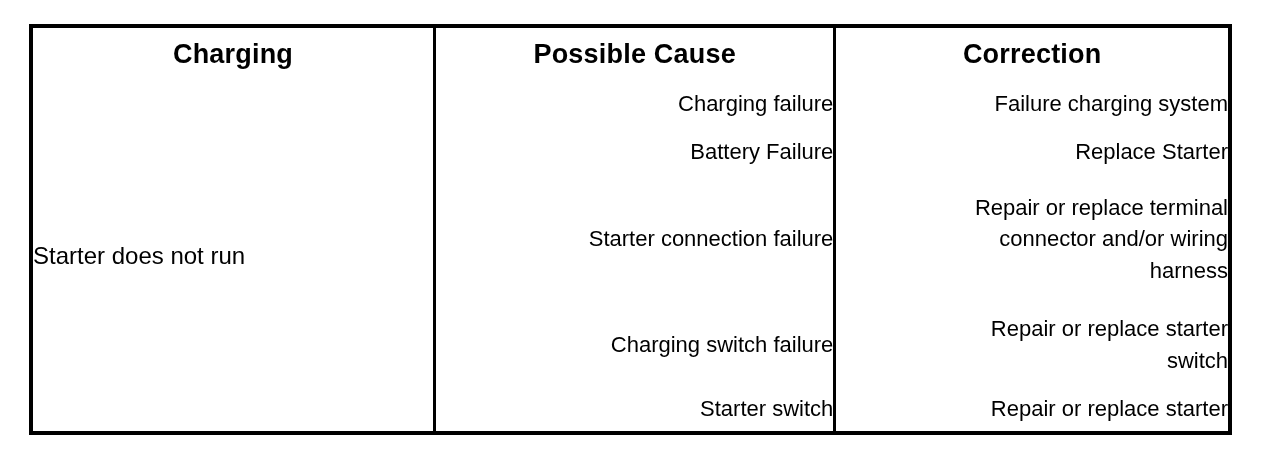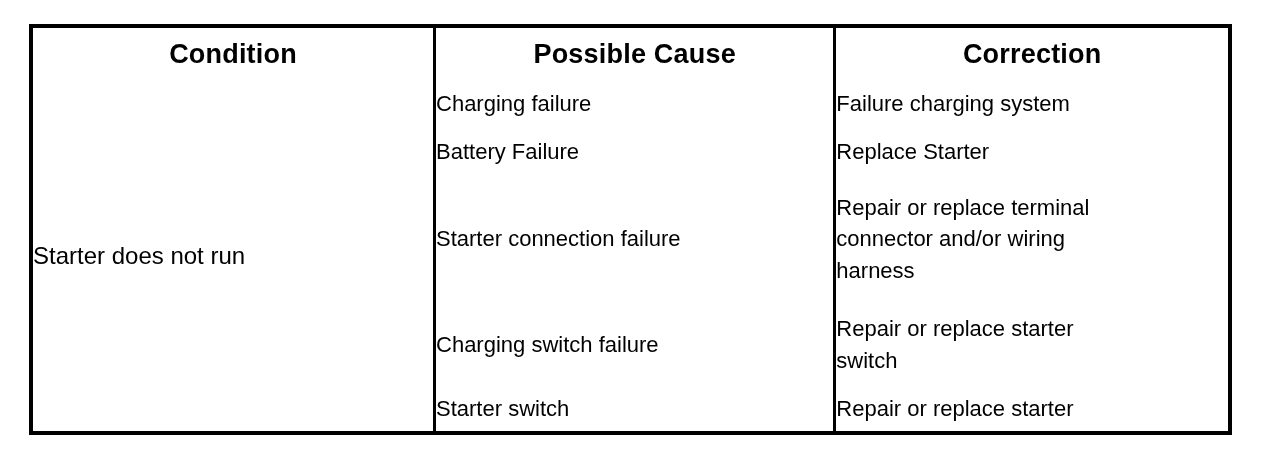--- a/index.html
+++ b/index.html
@@ -70,21 +70,21 @@
     border-left: 3px solid #000000;
     margin-top: 36px;
   }
 
   
   .cell {
     font-size: 22px;
     line-height: 1.42;
     font-weight: normal;
     padding: 6px 16px 6px 18px;
-    text-align: left;
+    text-align: right;
   }
   .cell.col-sep {
     border-left: 3px solid #000000;
   }
   .row-sep td,
   .row-sep th {
     border-top: 3px solid #000000;
   }
 
   .cond-cell {
@@ -111,21 +111,21 @@
   <div class="tbl-wrap">
     <table class="troubleshoot">
       <colgroup>
         <col class="c-cond">
         <col class="c-cause">
         <col class="c-corr">
       </colgroup>
 
       <thead>
         <tr class="hdr-row">
-          <th>Condition</th>
+          <th>Charging</th>
           <th class="col-sep">Possible Cause</th>
           <th class="col-sep">Correction</th>
         </tr>
       </thead>
 
       <tbody>
 
         <tr class="r1">
           <td class="cond-cell" rowspan="5">Starter does not run</td>
           <td class="cell col-sep">Charging failure</td>

